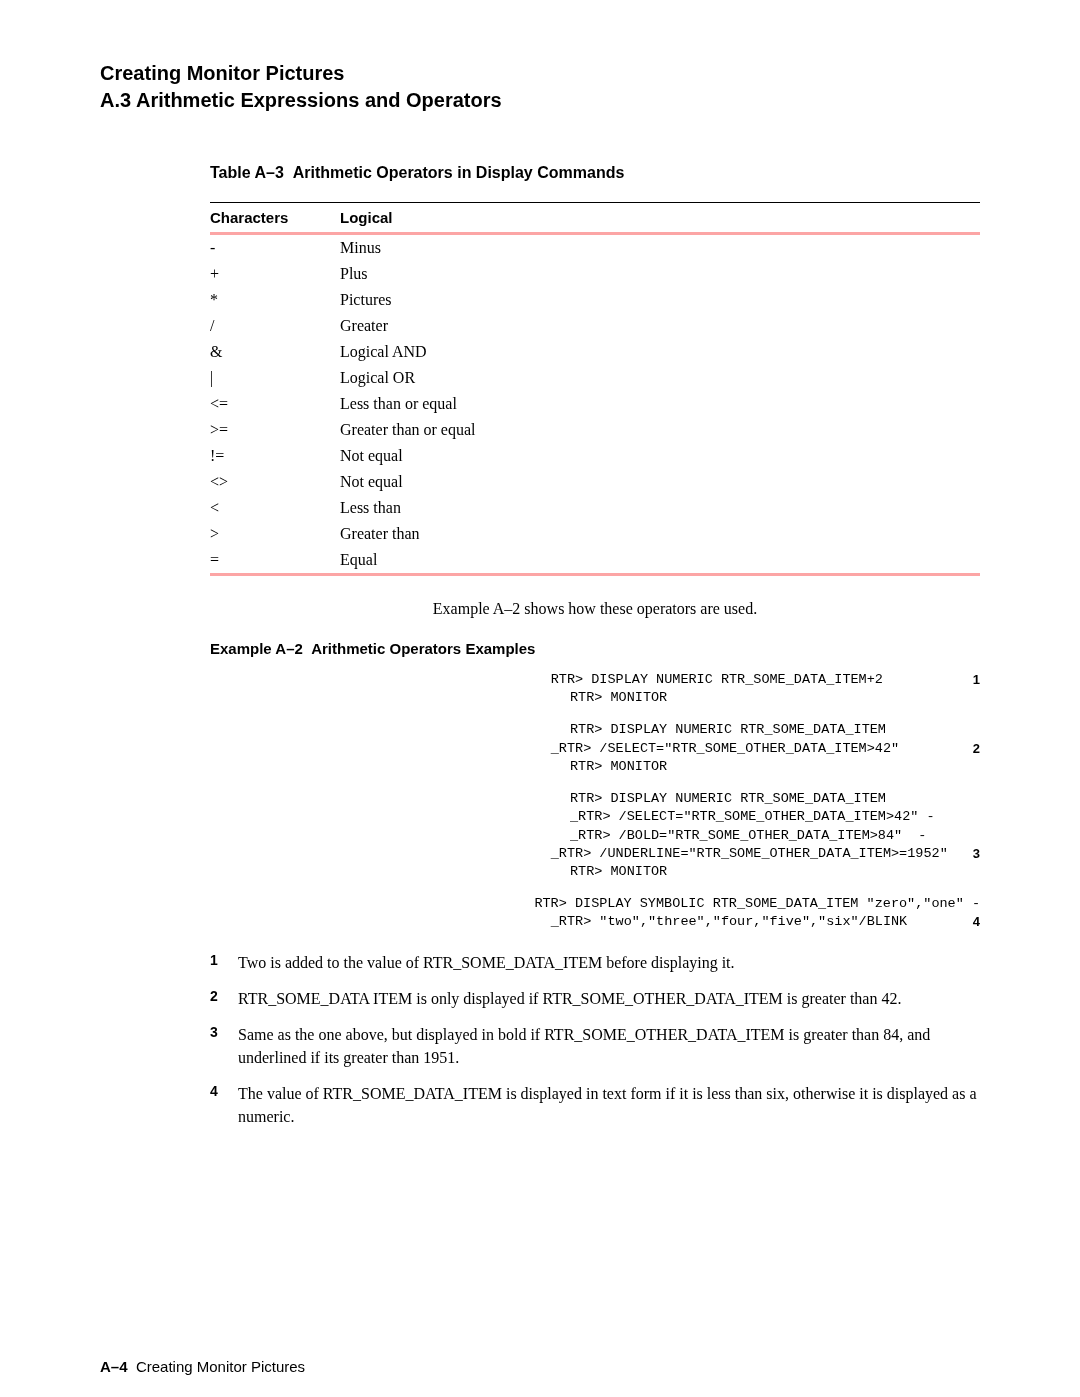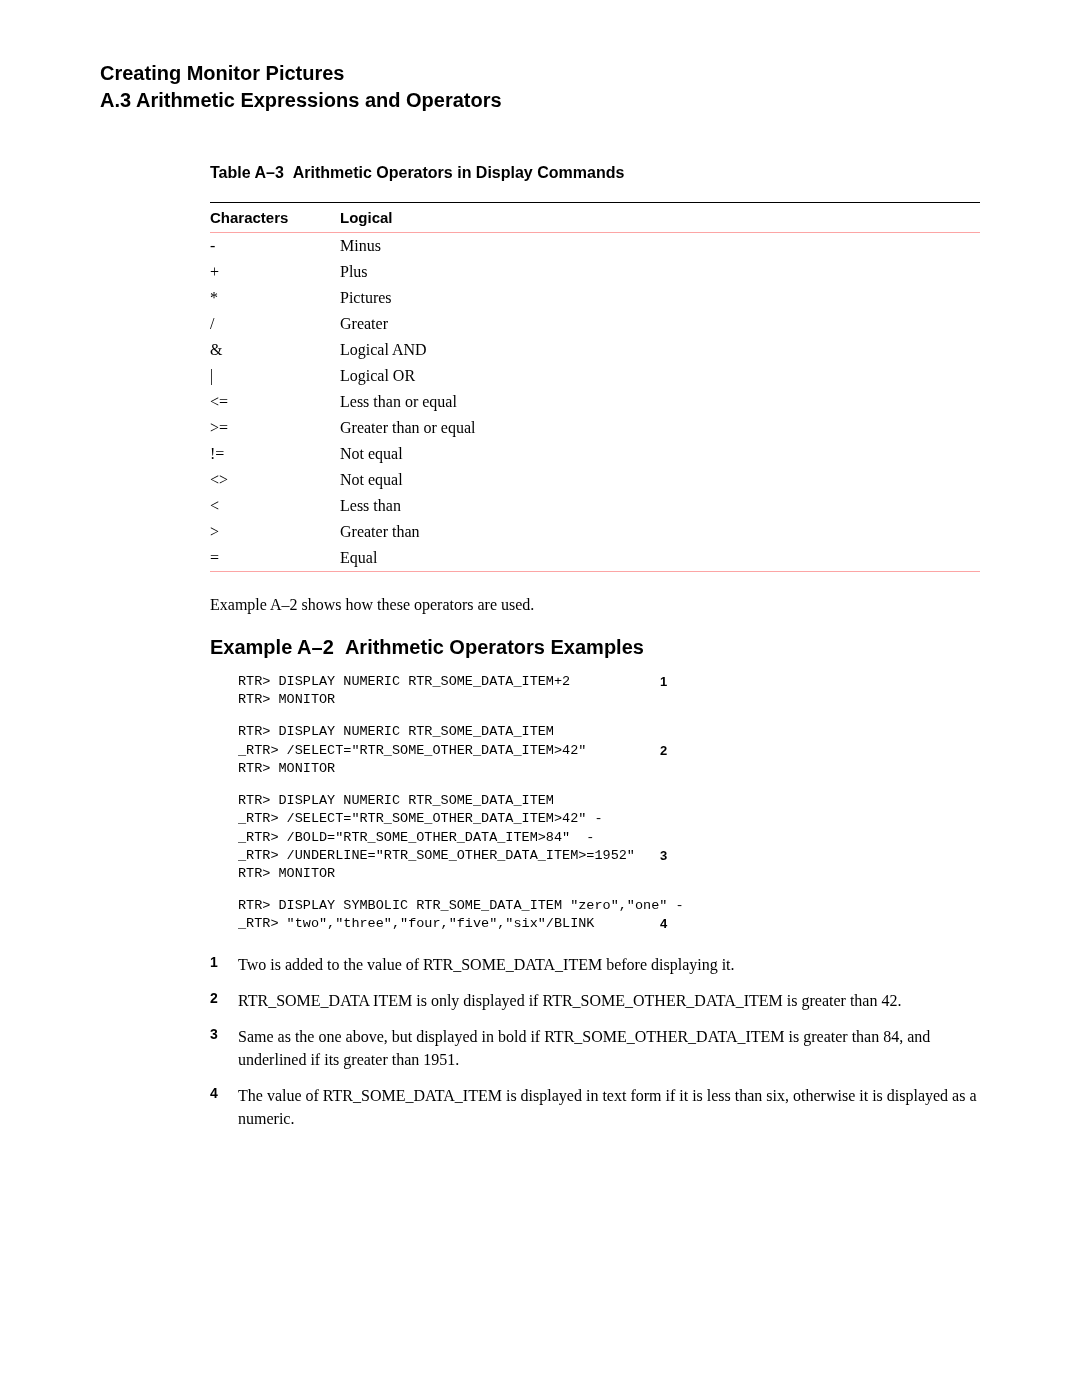--- a/index.html
+++ b/index.html
@@ -37,44 +37,45 @@
     margin-bottom: 24px;
   }
   table.optable thead th {
     text-align: left;
     font-family: Arial, Helvetica, sans-serif;
     font-weight: bold;
     font-size: 15px;
     padding: 6px 0;
   }
   .rule-top { border-top: 1px solid #000; }
-  .rule-bottom { border-bottom: 1px solid #fca5a5; }
+  .rule-bottom { border-bottom: 3px solid #fca5a5; }
   table.optable tbody td {
     padding: 4px 0;
     font-size: 16px;
   }
   .col-char { width: 130px; font-family: "Times New Roman", serif; }
   .para {
     margin: 22px 0;
+    text-align: center;
   }
   .example-title {
     font-family: Arial, Helvetica, sans-serif;
     font-weight: bold;
-    font-size: 20px;
+    font-size: 15px;
     margin: 22px 0 14px 0;
   }
   .code-block {
     font-family: "Courier New", Courier, monospace;
     font-size: 13.5px;
     white-space: pre;
     margin-left: 28px;
     line-height: 1.35;
   }
   .code-group { margin-bottom: 14px; display:block; }
-  .code-line { display: flex; }
+  .code-line { display: flex; justify-content: flex-end; }
   .code-text { min-width: 410px; }
   .code-ann { font-family: Arial, Helvetica, sans-serif; font-weight: bold; font-size: 13px; margin-left: 12px; }
   ol.notes {
     list-style: none;
     padding: 0;
     margin: 20px 0 0 0;
   }
   ol.notes li {
     display: flex;
     margin-bottom: 14px;
@@ -195,14 +196,18 @@
           <span class="txt">Same as the one above, but displayed in bold if RTR_SOME_OTHER_DATA_ITEM is greater than 84, and underlined if its greater than 1951.</span>
         </li>
         <li>
           <span class="num">4</span>
           <span class="txt">The value of RTR_SOME_DATA_ITEM is displayed in text form if it is less than six, otherwise it is displayed as a numeric.</span>
         </li>
       </ol>
 
   </div>
 
+  <div class="footer">
+    <span class="pg">A–4</span>&nbsp;
+    <span>Creating Monitor Pictures</span>
+  </div>
 
 </div>
 
 </body></html>

